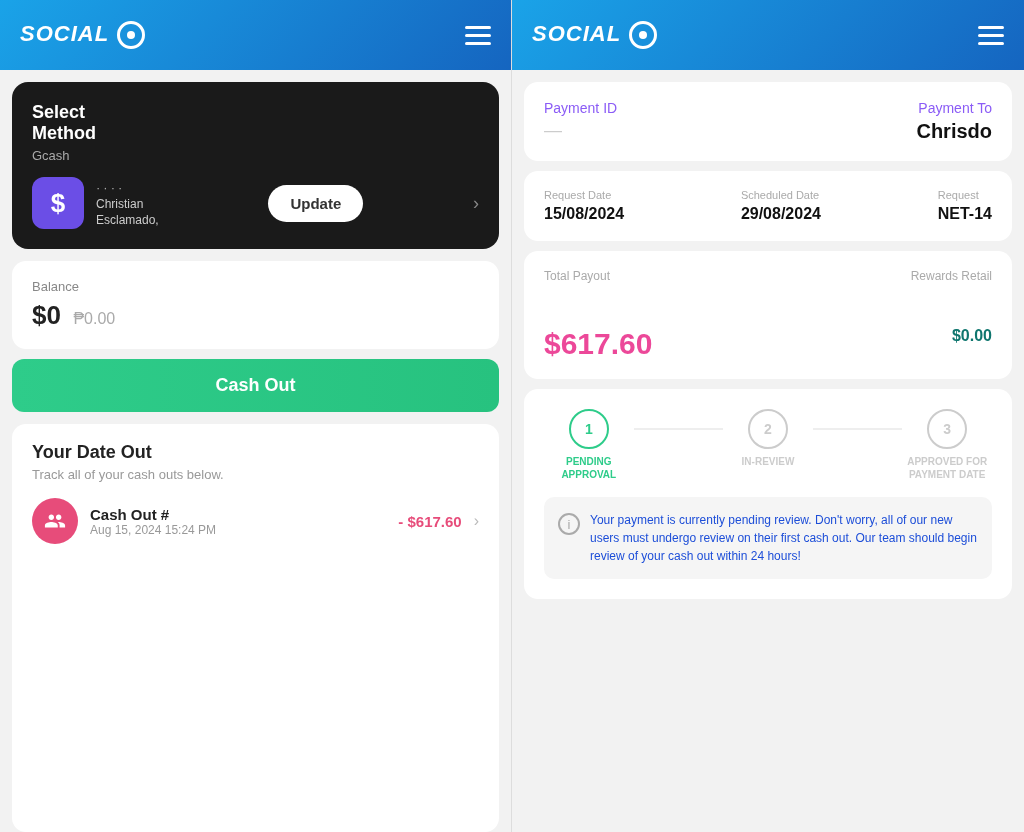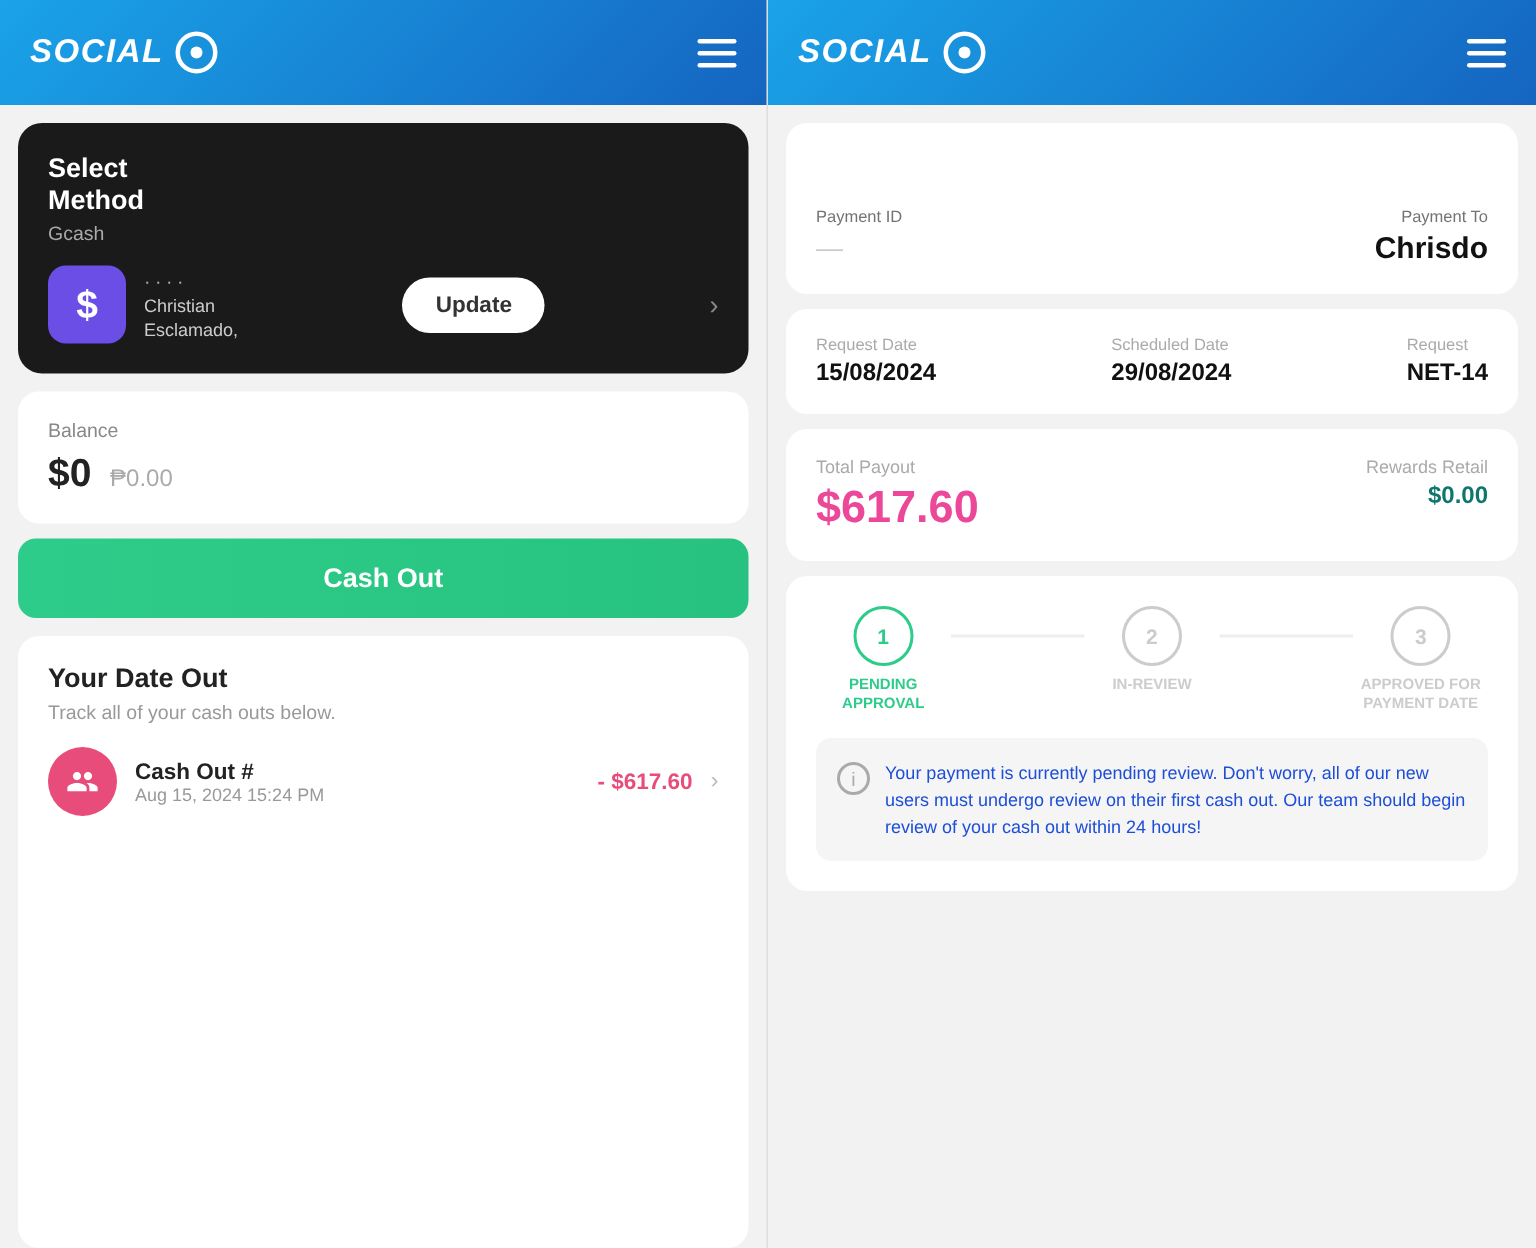--- a/index.html
+++ b/index.html
@@ -294,24 +294,23 @@
       justify-content: space-between;
       align-items: flex-start;
     }
 
     .info-col {
       display: flex;
       flex-direction: column;
     }
 
     .info-label {
-      color: #737373;
-      font-size: 11px;
+      color: #8b5cf6;
+      font-size: 14px;
       margin-bottom: 4px;
-      margin-top: 39px;
     }
 
     .info-value-bold {
       font-size: 20px;
       font-weight: 800;
       color: #111;
     }
 
     .info-divider {
       color: #ccc;
@@ -358,20 +357,21 @@
 
     .payout-row {
       display: flex;
       justify-content: space-between;
       align-items: flex-start;
     }
 
     .payout-col {
       display: flex;
       flex-direction: column;
+      gap: 40px;
     }
 
     .payout-label {
       color: #aaa;
       font-size: 12px;
       margin-bottom: 4px;
     }
 
     .payout-amount {
       font-size: 30px;

